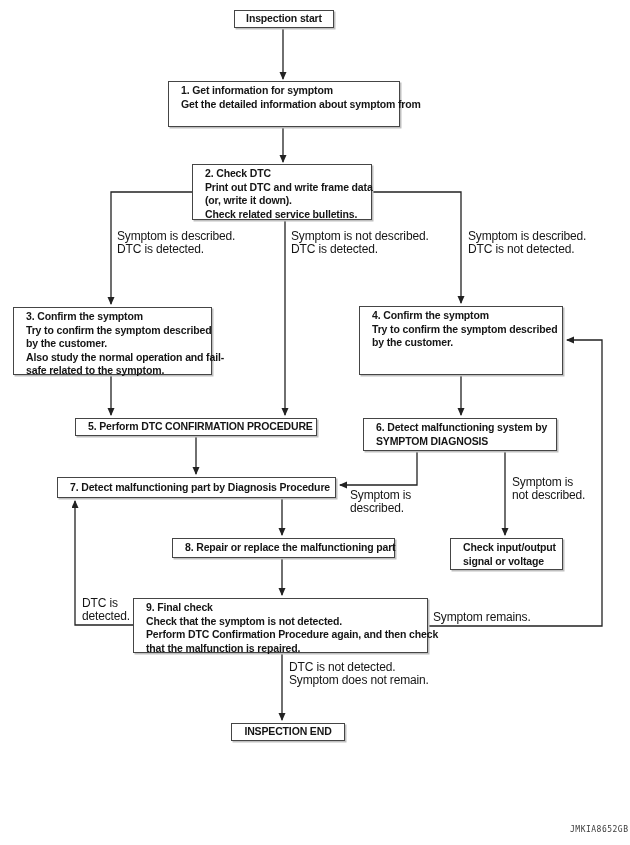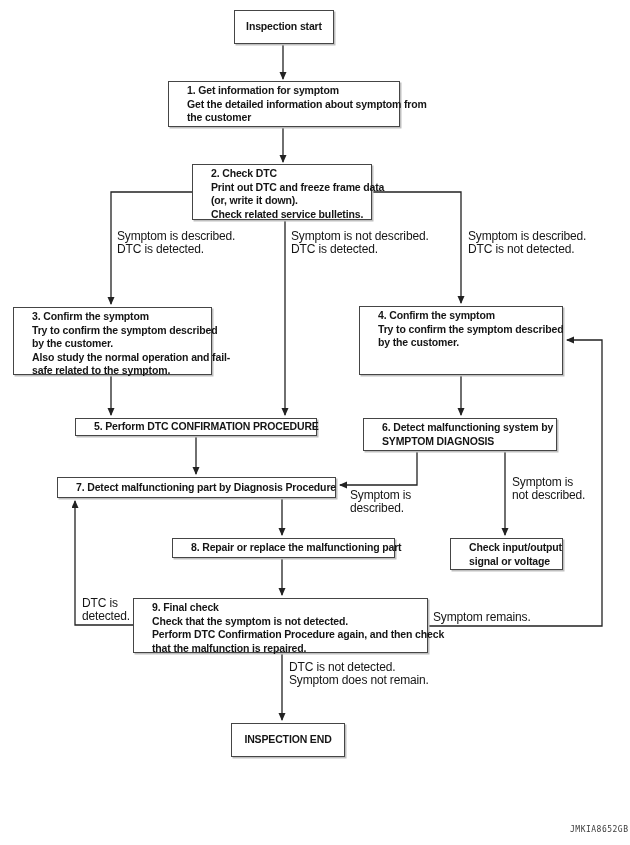--- a/index.html
+++ b/index.html
@@ -1,23 +1,23 @@
 <!DOCTYPE html>
 <html><head>
 <meta charset="utf-8">
 <style>
   html,body{margin:0;padding:0;background:#fff;}
   #page{position:relative;width:630px;height:845px;background:#fff;overflow:hidden;
         font-family:"Liberation Sans",sans-serif;color:#151515;letter-spacing:-0.15px;}
   svg.wires{position:absolute;left:0;top:0;width:630px;height:845px;}
   .node{position:absolute;background:#fff;border:1.5px solid #454545;
-        box-shadow:1.5px 1.5px 0 #bfbfbf;box-sizing:border-box;padding:2px 5px 0 18px;}
+        box-shadow:1.5px 1.5px 0 #bfbfbf;box-sizing:border-box;padding:2px 5px 0 12px;}
   .node .t{font-weight:bold;font-size:10.5px;line-height:13.5px;white-space:nowrap;}
   .node .l{font-size:10.5px;line-height:13.5px;white-space:nowrap;font-weight:bold;}
-  .node.center{display:flex;align-items:center;justify-content:center;padding:16px;}
+  .node.center{display:flex;align-items:center;justify-content:center;padding:0;}
   .lbl{position:absolute;font-size:12px;line-height:13px;white-space:nowrap;}
   .wm{position:absolute;font-family:"DejaVu Sans Mono",monospace;font-size:8px;
       letter-spacing:0.5px;color:#3a3a3a;text-align:right;}
 </style>
 </head>
 <body>
 
 <div id="page">
 
   <svg class="wires" viewBox="0 0 630 845">
@@ -45,26 +45,25 @@
     </g>
   </svg>
 
   <div class="node center" style="left:234px;top:10px;width:100px;height:18px">
     <div class="t">Inspection start</div>
   </div>
 
   <div class="node" style="left:168px;top:81px;width:232px;height:46px">
     <div class="t">1. Get information for symptom</div>
     <div class="l">Get the detailed information about symptom from</div>
-    <div class="l">the customer</div>
   </div>
 
   <div class="node" style="left:192px;top:164px;width:180px;height:56px">
     <div class="t">2. Check DTC</div>
-    <div class="l">Print out DTC and freeze frame data</div>
+    <div class="l">Print out DTC and write frame data</div>
     <div class="l">(or, write it down).</div>
     <div class="l">Check related service bulletins.</div>
   </div>
 
   <div class="node" style="left:13px;top:307px;width:199px;height:68px">
     <div class="t">3. Confirm the symptom</div>
     <div class="l">Try to confirm the symptom described</div>
     <div class="l">by the customer.</div>
     <div class="l">Also study the normal operation and fail-</div>
     <div class="l">safe related to the symptom.</div>

